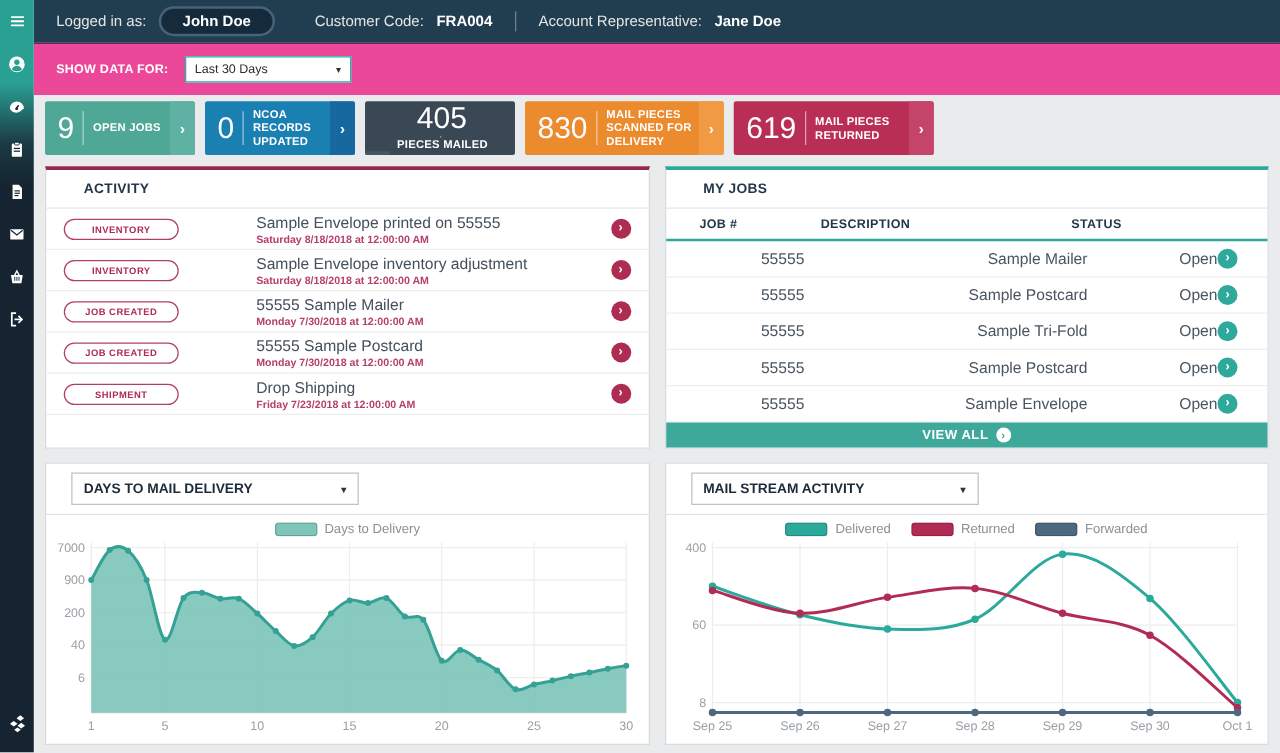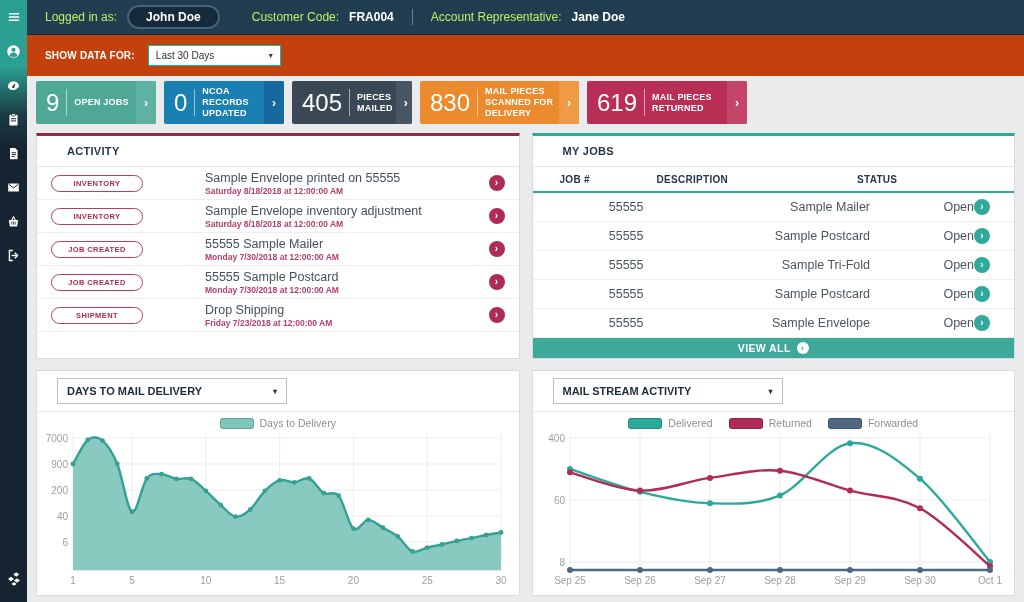--- a/index.html
+++ b/index.html
@@ -22,31 +22,31 @@
   .hamburger svg { width:14px; height:14px; }
   .brand { position:absolute; bottom:14px; left:0; width:27px; display:flex; justify-content:center; }
   .brand svg { width:18px; height:18px; }
 
   
   .main { flex:1; display:flex; flex-direction:column; min-width:0; }
   .topbar {
     height:34px; flex:0 0 34px; background:#213D50; color:#fff;
     display:flex; align-items:center; gap:10px; padding:0 18px; font-size:12px;
   }
-  .topbar .lbl { color:#bef264; }
+  .topbar .lbl { color:#e5e5e5; }
   .topbar b { font-weight:bold; }
   .user-pill {
     background:#152A3A; border:2px solid #46637A; border-radius:13px;
     padding:3px 17px; font-weight:bold; font-size:12px; cursor:pointer;
   }
   .top-divider { width:1px; height:16px; background:rgba(255,255,255,.35); margin:0 8px; }
   .gap-lg { margin-left:22px; }
 
   .filterbar {
-    height:42px; flex:0 0 42px; background:#c2410c; border-top:1px solid #132C3C;
+    height:42px; flex:0 0 42px; background:#ec4899; border-top:1px solid #132C3C;
     display:flex; align-items:center; gap:13px; padding:0 18px;
   }
   .filter-label { color:#fff; font-weight:bold; font-size:10px; letter-spacing:.2px; }
   .select {
     background:#fff; border:1px solid #14b8a6; width:133px; height:21px;
     display:flex; align-items:center; justify-content:space-between;
     padding:0 7px; font-size:10px; color:#2A2F34; cursor:pointer;
   }
   .caret { font-size:8px; color:#333; }
 
@@ -236,21 +236,21 @@
     <span class="card-chevron" style="background: rgb(95, 178, 163);">›</span>
   </div>
 
   <div class="card" style="background: rgb(26, 127, 177);">
     <span class="card-value">0</span>
     <span class="card-divider"></span>
     <span class="card-label">NCOA RECORDS UPDATED</span>
     <span class="card-chevron" style="background: rgb(21, 105, 159);">›</span>
   </div>
 
-  <div class="card" style="background: rgb(58, 72, 85);">
+  <div class="card" style="background: rgb(58, 72, 85); flex-direction: column;">
     <span class="card-value">405</span>
     <span class="card-divider"></span>
     <span class="card-label">PIECES MAILED</span>
     <span class="card-chevron" style="background: rgb(72, 86, 100);">›</span>
   </div>
 
   <div class="card" style="background: rgb(236, 138, 46);">
     <span class="card-value">830</span>
     <span class="card-divider"></span>
     <span class="card-label">MAIL PIECES SCANNED FOR DELIVERY</span>

